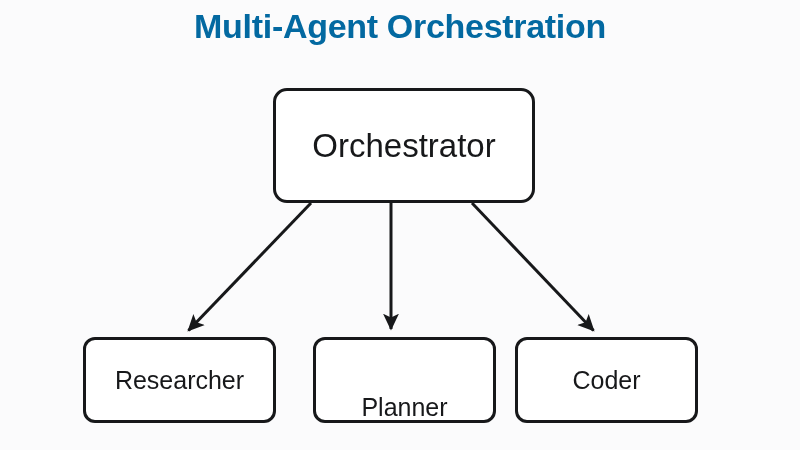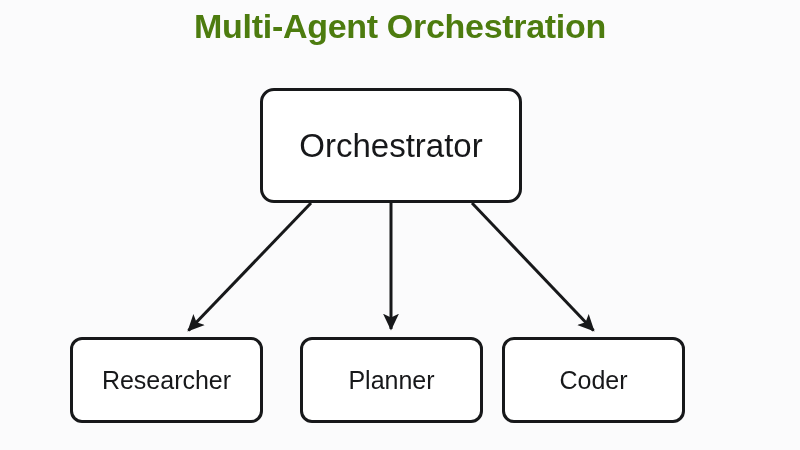--- a/index.html
+++ b/index.html
@@ -20,35 +20,36 @@
     height: 450px;
   }
   #diagram-title {
     position: absolute;
     top: 4px;
     left: 0;
     width: 800px;
     text-align: center;
     font-size: 34px;
     font-weight: bold;
-    color: #4d7c0f;
+    color: #0369a1;
     letter-spacing: -0.3px;
     line-height: 44px;
     white-space: nowrap;
   }
   .node {
     position: absolute;
     box-sizing: border-box;
     background: #ffffff;
     border: 3px solid #17181a;
     border-radius: 12px;
     display: flex;
     align-items: center;
     justify-content: center;
     color: #17181a;
+    margin-left: 13px;
   }
   .node-label {
     line-height: 1;
     white-space: nowrap;
   }
   #node-orchestrator {
     left: 260px;
     top: 88px;
     width: 262px;
     height: 115px;
@@ -61,20 +62,21 @@
     left: 70px;
     top: 337px;
     width: 193px;
     height: 86px;
   }
   #node-planner {
     left: 300px;
     top: 337px;
     width: 183px;
     height: 86px;
+    align-items: flex-end;
   }
   #node-coder {
     left: 502px;
     top: 337px;
     width: 183px;
     height: 86px;
   }
   #node-researcher .node-label,
   #node-planner .node-label,
   #node-coder .node-label {

